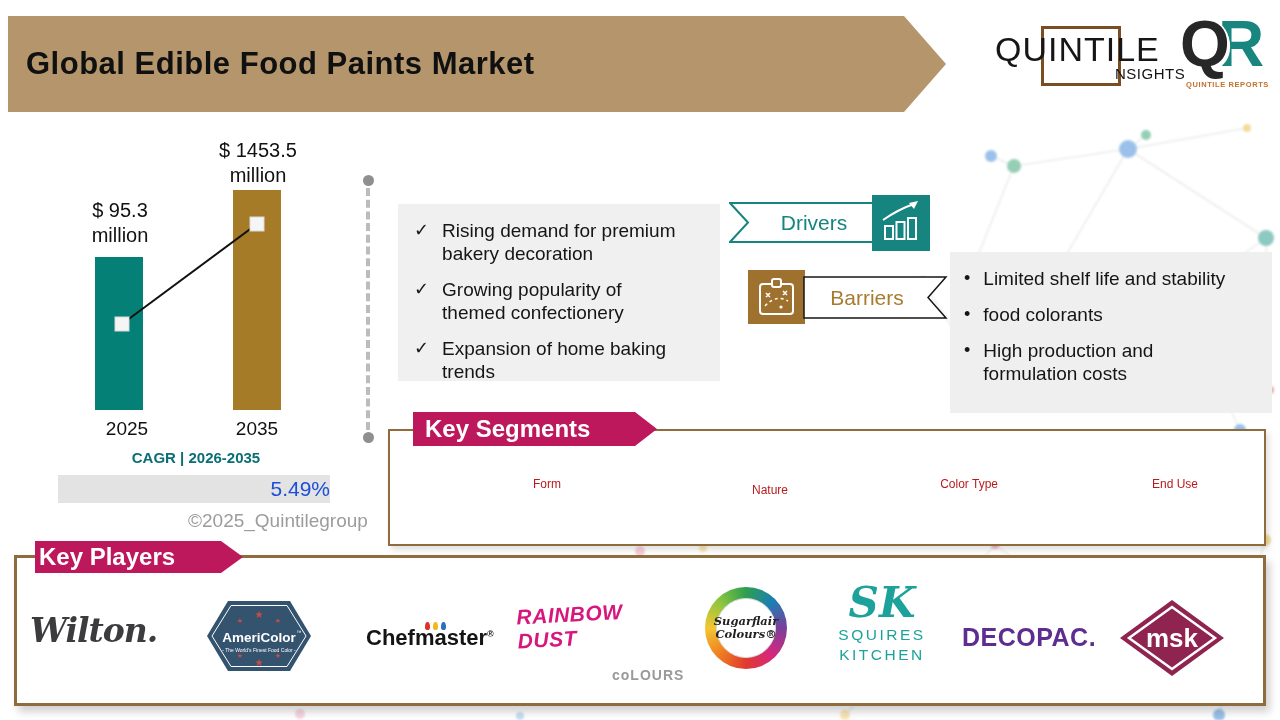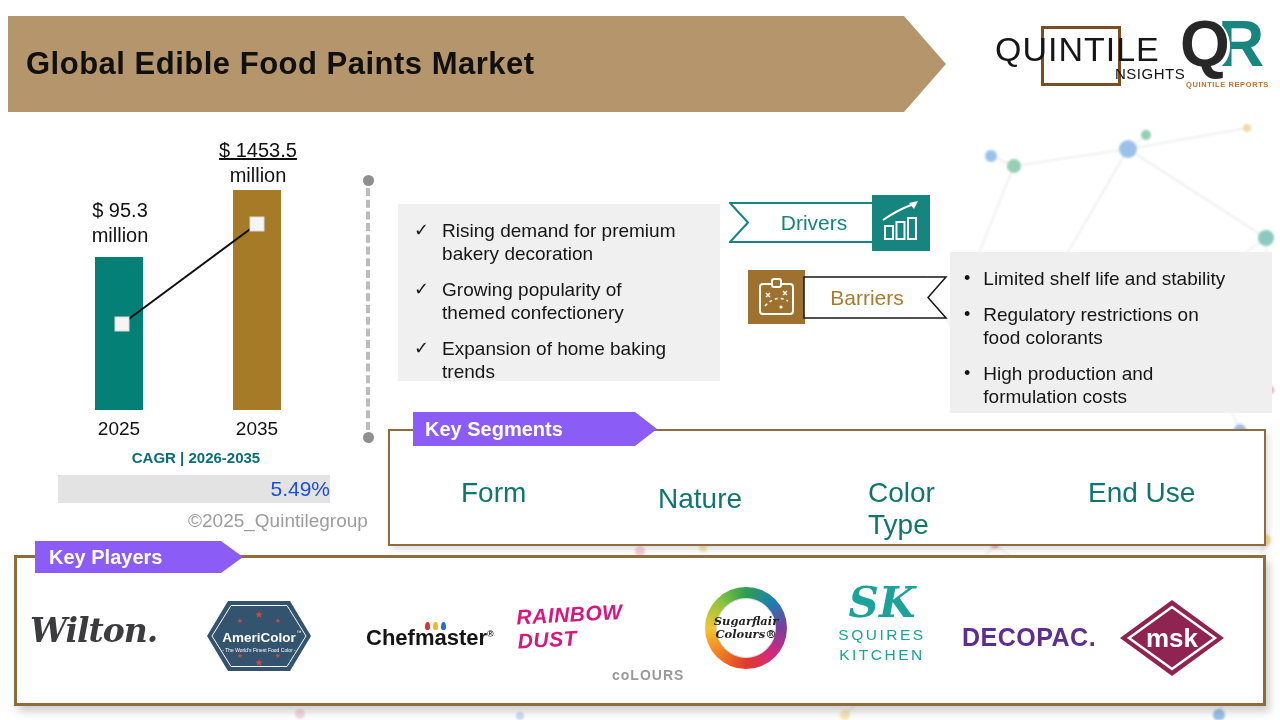--- a/index.html
+++ b/index.html
@@ -30,21 +30,21 @@
   .qr-caption{position:absolute;left:6px;top:68px;font-size:7.5px;font-weight:bold;color:#C2702A;letter-spacing:.6px;}
 
   
   .bar{position:absolute;width:48px;}
   .bar-2025{left:95px;top:257px;height:153px;background:#048076;}
   .bar-2035{left:233px;top:190px;height:220px;background:#A57B28;}
   .val-label{position:absolute;text-align:center;font-size:20px;color:#111;line-height:25px;}
   .val-2025{left:60px;top:198px;width:120px;}
   .val-2035{left:198px;top:138px;width:120px;}
   .x-label{position:absolute;text-align:center;font-size:19px;color:#111;width:70px;}
-  .x-2025{left:84px;top:418px;}
+  .x-2025{left:92px;top:418px;}
   .x-2035{left:222px;top:418px;}
   .cagr-label{left:60px;top:449px;width:272px;text-align:center;font-size:15px;font-weight:bold;color:#0A6E75;}
   .cagr-box{left:58px;top:475px;width:272px;height:28px;background:#E3E3E3;text-align:right;
             font-size:21px;color:#1d4ed8;line-height:28px;}
   .watermark{left:188px;top:510px;font-size:19px;color:#9C9C9C;}
 
   
   .divider{left:366px;top:188px;height:242px;border-left:4px dashed #BCBCBC;}
   .divider::before,.divider::after{content:"";position:absolute;left:-7px;width:11px;height:11px;border-radius:50%;background:#8F8F8F;}
   .divider::before{top:-13px;}
@@ -57,30 +57,30 @@
   .p-item{display:flex;gap:13px;margin-bottom:13px;font-size:19px;line-height:23px;color:#151515;}
   .glyph{flex:0 0 auto;font-size:18px;}
   .p-lines span{display:block;}
 
   .ribbon-svg{position:absolute;}
   .icon-sq{position:absolute;display:flex;align-items:center;justify-content:center;}
   .drivers-icon{left:872px;top:195px;width:58px;height:56px;background:#17857F;}
   .barriers-icon{left:748px;top:270px;width:57px;height:54px;background:#9E722E;}
 
   
-  .tan-banner{position:absolute;background:#8b5cf6;color:#fff;font-weight:bold;font-size:20px;
+  .tan-banner{position:absolute;background:#be185d;color:#fff;font-weight:bold;font-size:24px;
     clip-path:polygon(0 0,calc(100% - 22px) 0,100% 50%,calc(100% - 22px) 100%,0 100%);
     box-sizing:border-box;}
   .segments-box{left:388px;top:429px;width:874px;height:113px;border:2px solid #8E6C3C;background:#fff;
                 box-shadow:3px 4px 6px rgba(0,0,0,.12);}
   .segments-banner{left:413px;top:412px;width:244px;height:34px;line-height:34px;padding-left:12px;}
-  .seg-label{position:absolute;font-size:28px;color:#0f766e;text-align:left;}
+  .seg-label{position:absolute;font-size:12px;color:#b91c1c;text-align:right;}
   .players-box{left:14px;top:555px;width:1252px;height:151px;border:3px solid #8E6C3C;background:#fff;
                box-sizing:border-box;box-shadow:4px 6px 8px rgba(0,0,0,.18);}
-  .players-banner{left:35px;top:541px;width:208px;height:32px;line-height:32px;padding-left:14px;}
+  .players-banner{left:35px;top:541px;width:208px;height:32px;line-height:32px;padding-left:4px;}
 
   
   .logo-wilton{left:30px;top:611px;width:150px;font-family:"DejaVu Serif",serif;font-style:italic;
                font-weight:bold;font-size:33px;color:#3C3C3E;letter-spacing:-1px;}
   .logo-chefmaster{left:366px;top:616px;width:150px;}
   .drops{position:absolute;left:57px;top:0;}
   .drop{display:inline-block;width:5px;height:8px;border-radius:50% 50% 50% 50%/65% 65% 35% 35%;margin:0 1.5px;}
   .drop.r{background:#E03127;}.drop.y{background:#F0B71E;}.drop.b{background:#2A6FC0;}
   .cm-text{position:absolute;left:0;top:9px;font-size:22px;font-weight:bold;color:#141414;}
   .cm-reg{font-size:9px;vertical-align:super;}
@@ -158,21 +158,21 @@
     <span class="qr-r">R</span>
     <span class="qr-q">Q</span>
     <span class="qr-caption">QUINTILE REPORTS</span>
   </div>
 
   <div class="abs val-label val-2025">
     <span style="display:block;">$ 95.3</span>
     <span style="display:block;">million</span>
   </div>
   <div class="abs val-label val-2035">
-    <span style="display:block;text-decoration:underline;">$ 1453.5</span>
+    <span style="display:block;">$ 1453.5</span>
     <span style="display:block;">million</span>
   </div>
   <div class="bar bar-2025"></div>
   <div class="bar bar-2035"></div>
   <svg class="abs" style="left:0;top:0;width:380px;height:460px;" viewBox="0 0 380 460">
     <line x1="122" y1="324" x2="257" y2="224" stroke="#111" stroke-width="2"></line>
     <rect x="115" y="317" width="14" height="14" fill="#F5F5F5" stroke="#D9D9D9"></rect>
     <rect x="250" y="217" width="14" height="14" fill="#F5F5F5" stroke="#D9D9D9"></rect>
   </svg>
   <div class="abs x-label x-2025">2025</div>
@@ -240,21 +240,20 @@
     <div class="p-item">
       <span class="glyph">•</span>
       <span class="p-lines">
         <span>Limited shelf life and stability</span>
         <span></span>
       </span>
     </div>
     <div class="p-item">
       <span class="glyph">•</span>
       <span class="p-lines">
-        <span>Regulatory restrictions on</span>
         <span>food colorants</span>
       </span>
     </div>
     <div class="p-item">
       <span class="glyph">•</span>
       <span class="p-lines">
         <span>High production and</span>
         <span>formulation costs</span>
       </span>
     </div>

